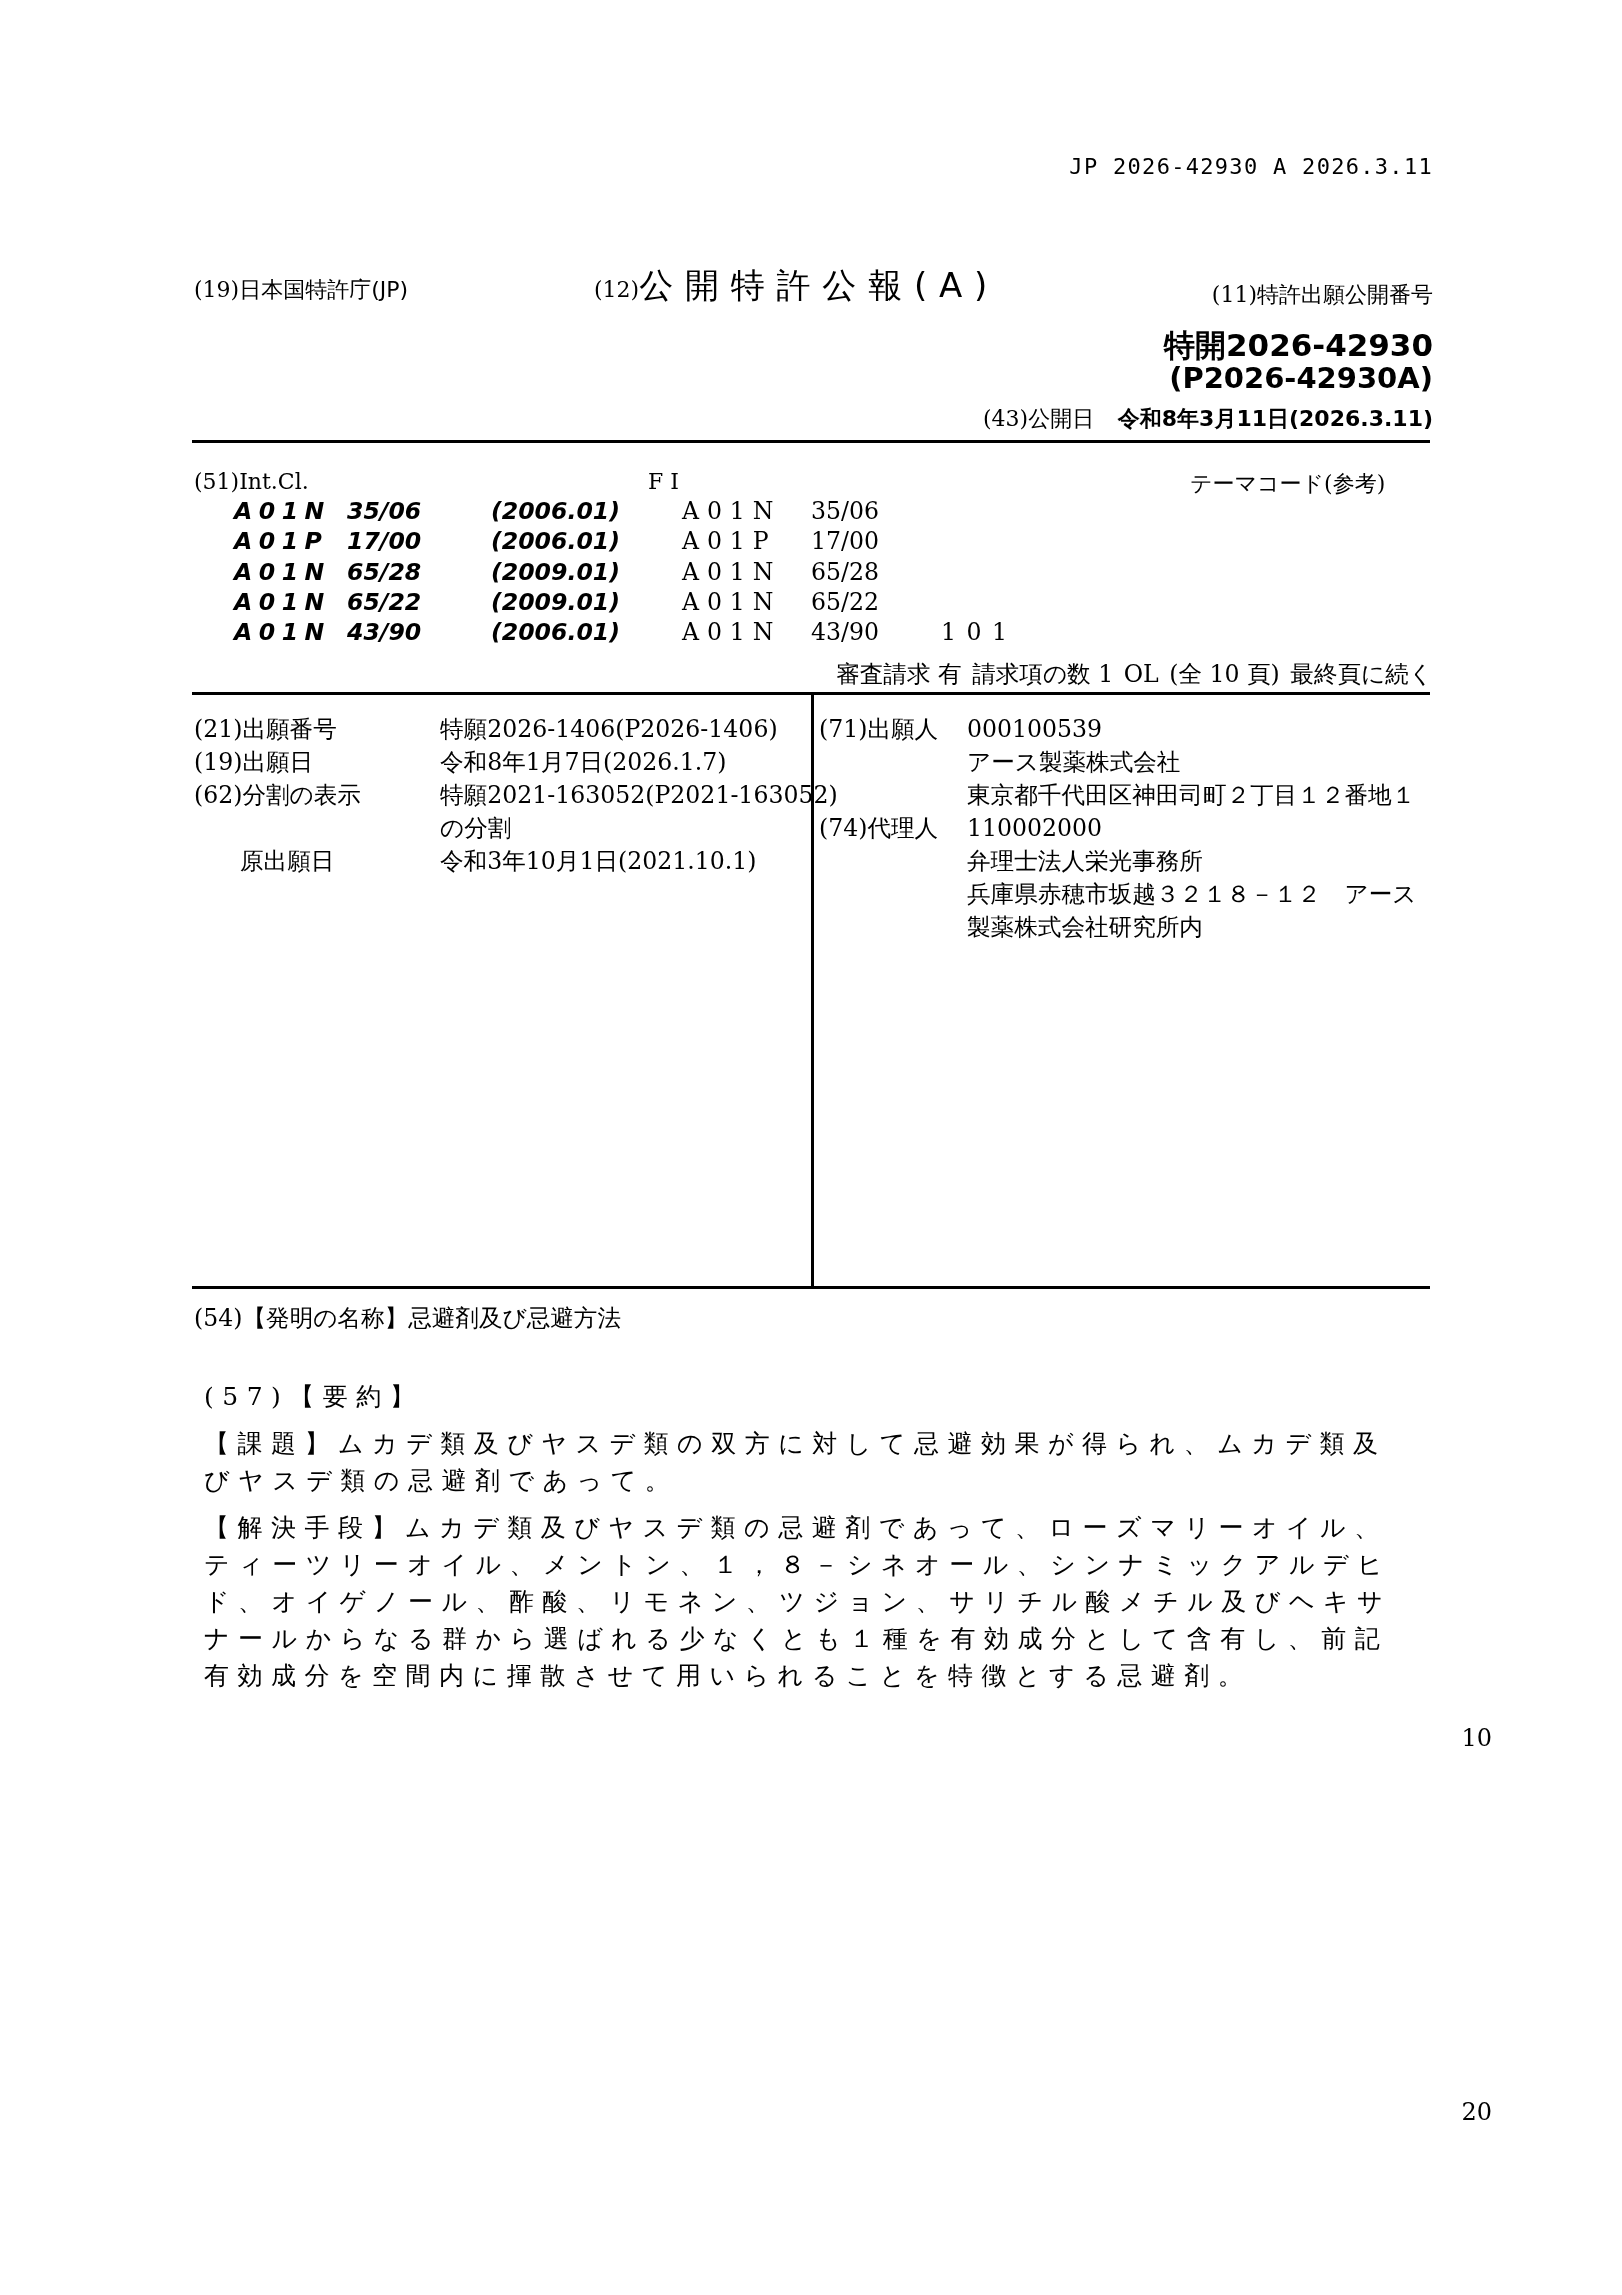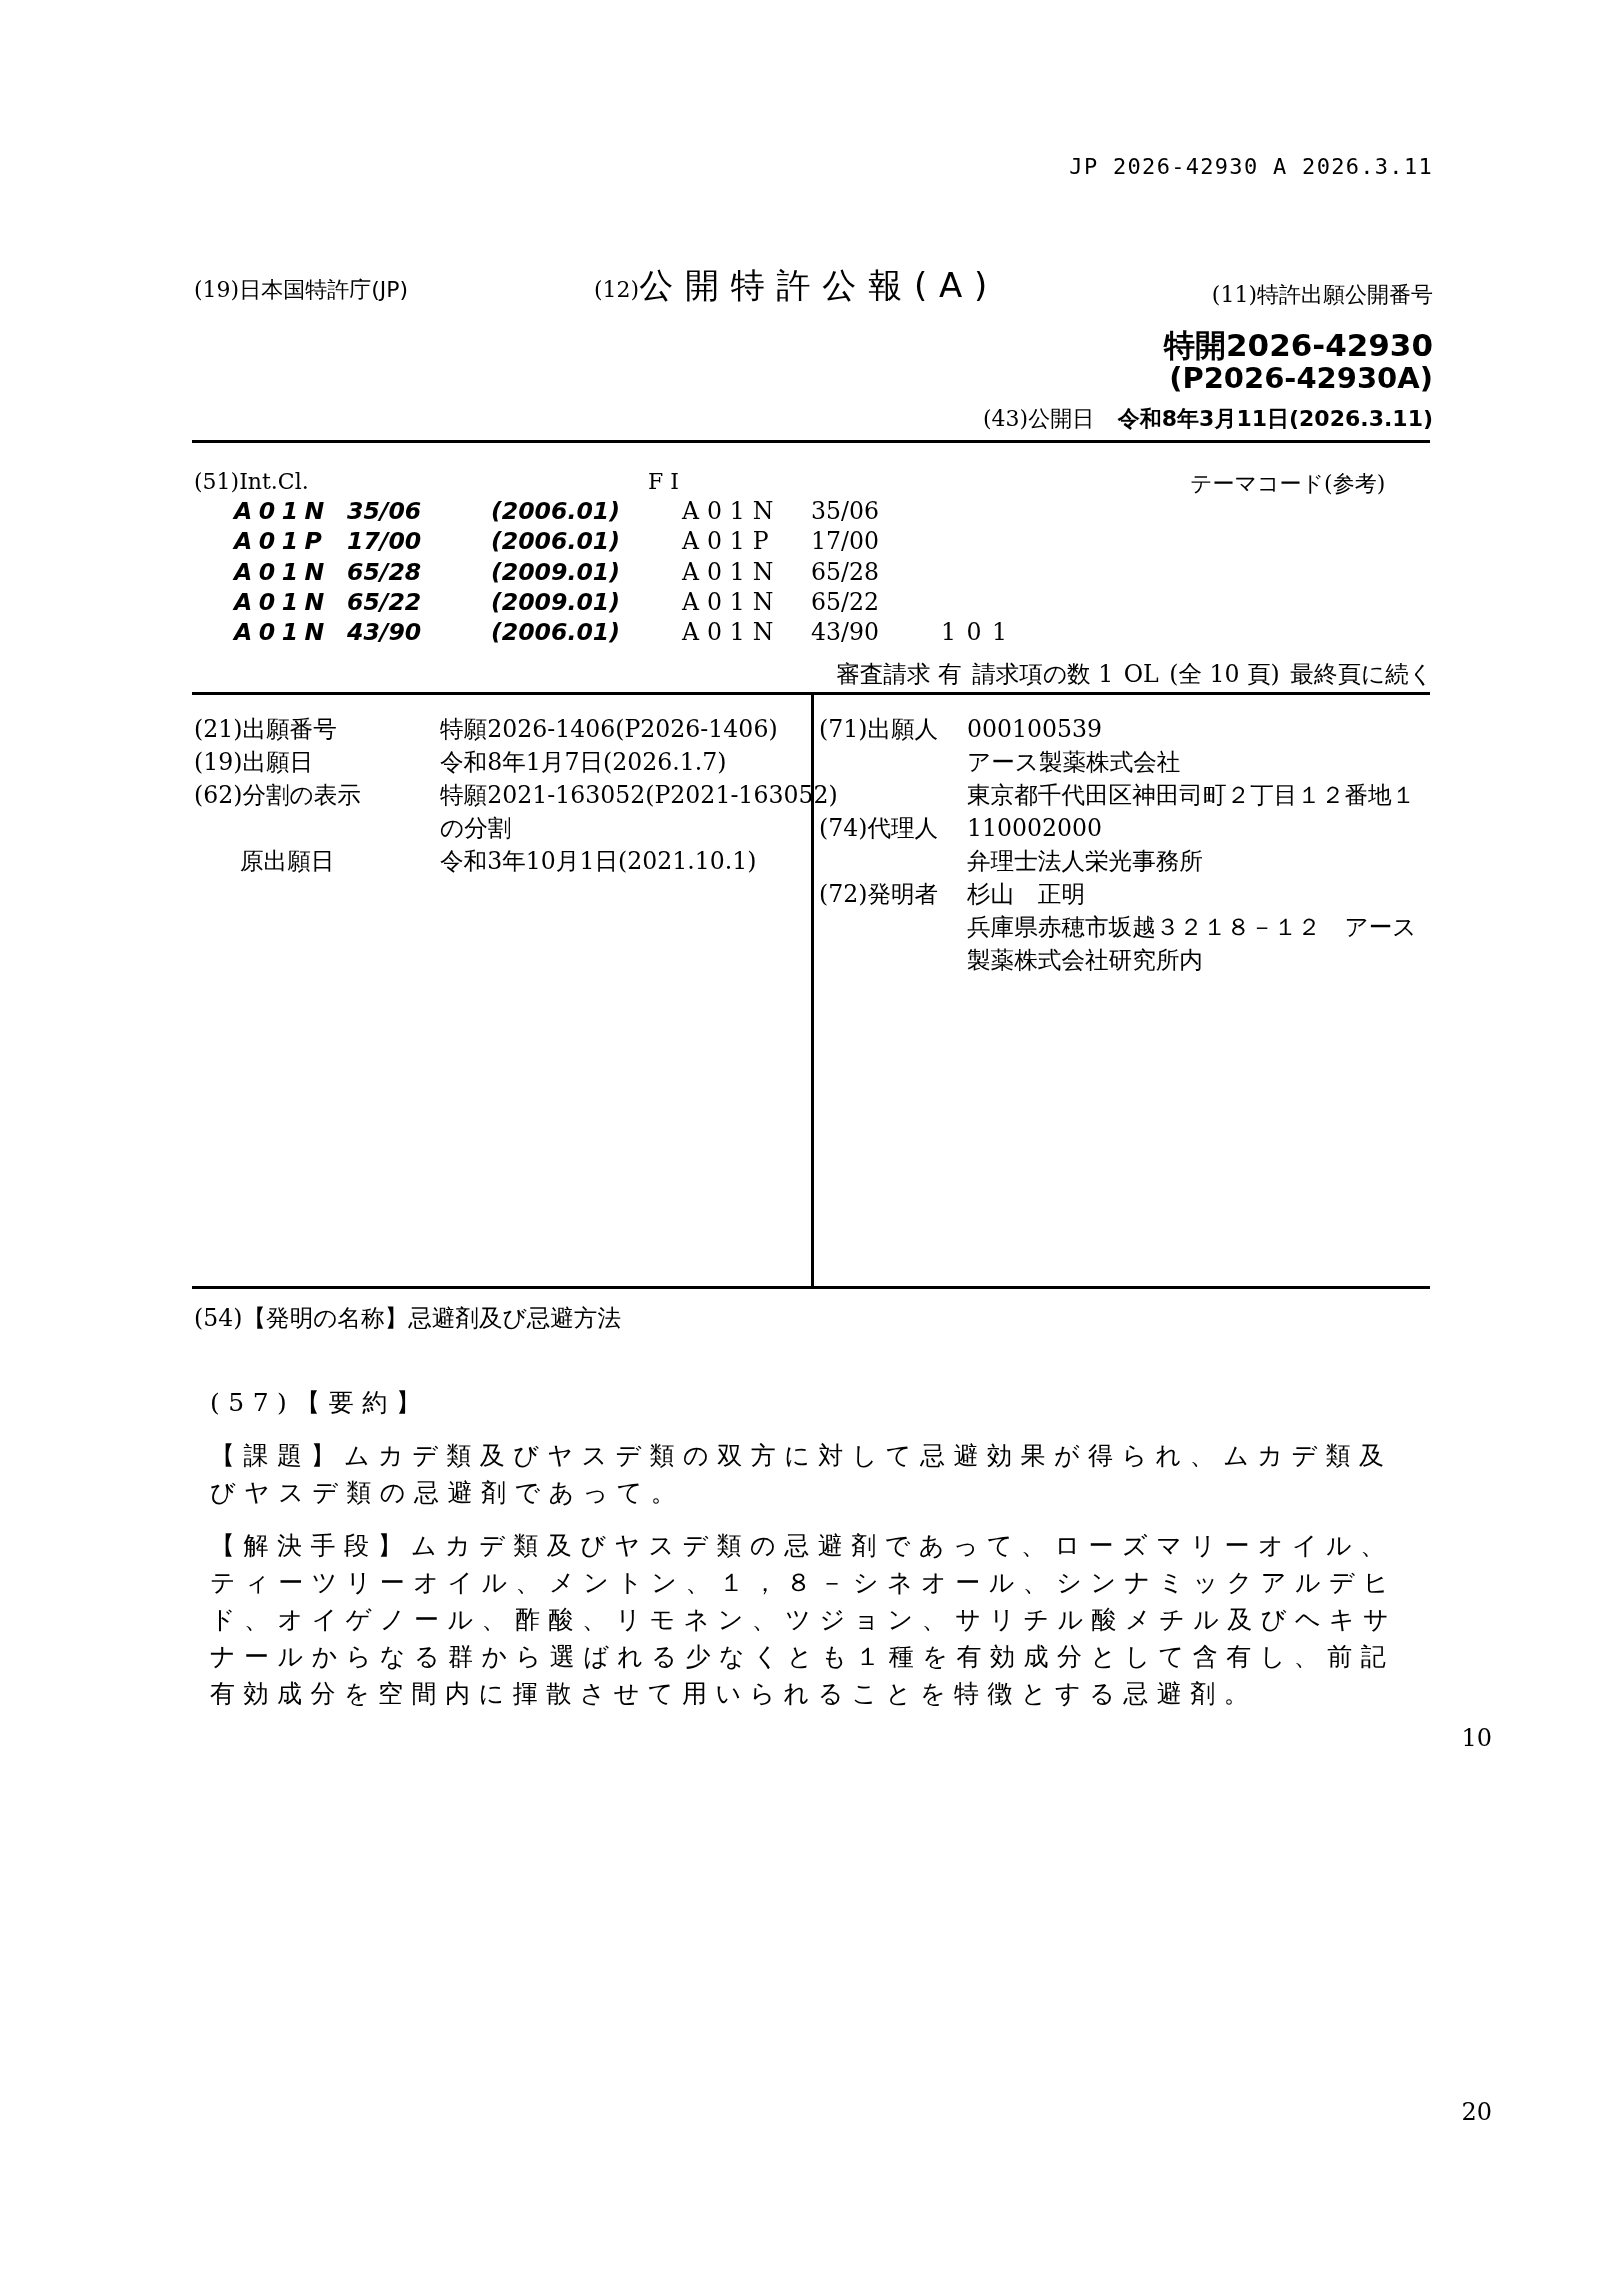--- a/index.html
+++ b/index.html
@@ -29,21 +29,21 @@
     .fi-code  { position: absolute; left: 682px; letter-spacing: 7.9px; }
     .fi-sub   { position: absolute; left: 811px; }
     .fi-extra { position: absolute; left: 941px; letter-spacing: 10.5px; }
     .exam { top: 658px; right: 190px; font-size: 23.6px; }
     .exam span { margin-left: 3px; }
     .bib { position: absolute; font-size: 23.6px; line-height: 33px; }
     .bib-row { display: flex; }
     .bib-label { flex: none; }
     .title-line { top: 1302px; left: 194px; font-size: 23.6px; }
     .abstract { position: absolute; left: 194px; top: 1368px; width: 1230px; font-size: 25px; line-height: 37px; letter-spacing: 8.5px; white-space: normal; }
-    .abstract p { margin: 16px; }
+    .abstract p { margin: 10px; }
     .margin-num { position: absolute; right: 131px; font-size: 24px; margin-left: 17px; }
   </style>
 </head>
 <body>
 
 <div class="abs header-id mono">JP  2026-42930  A  2026.3.11</div>
 
 <div class="abs office">
   <span>(19)</span><span class="gothic">日本国特許庁(JP)</span>
 </div>
@@ -160,24 +160,20 @@
     </div>
   <div class="bib-row">
       <span class="bib-label" style="width:148px;">(74)代理人</span>
       <span>110002000</span>
     </div>
   <div class="bib-row">
       <span class="bib-label" style="width:148px;"></span>
       <span>弁理士法人栄光事務所</span>
     </div>
   <div class="bib-row">
-      <span class="bib-label" style="width:148px;">(72)発明者</span>
-      <span>杉山　正明</span>
-    </div>
-  <div class="bib-row">
       <span class="bib-label" style="width:148px;"></span>
       <span>兵庫県赤穂市坂越３２１８－１２　アース</span>
     </div>
   <div class="bib-row">
       <span class="bib-label" style="width:148px;"></span>
       <span>製薬株式会社研究所内</span>
     </div>
 </div>
 
 <div class="abs title-line">

